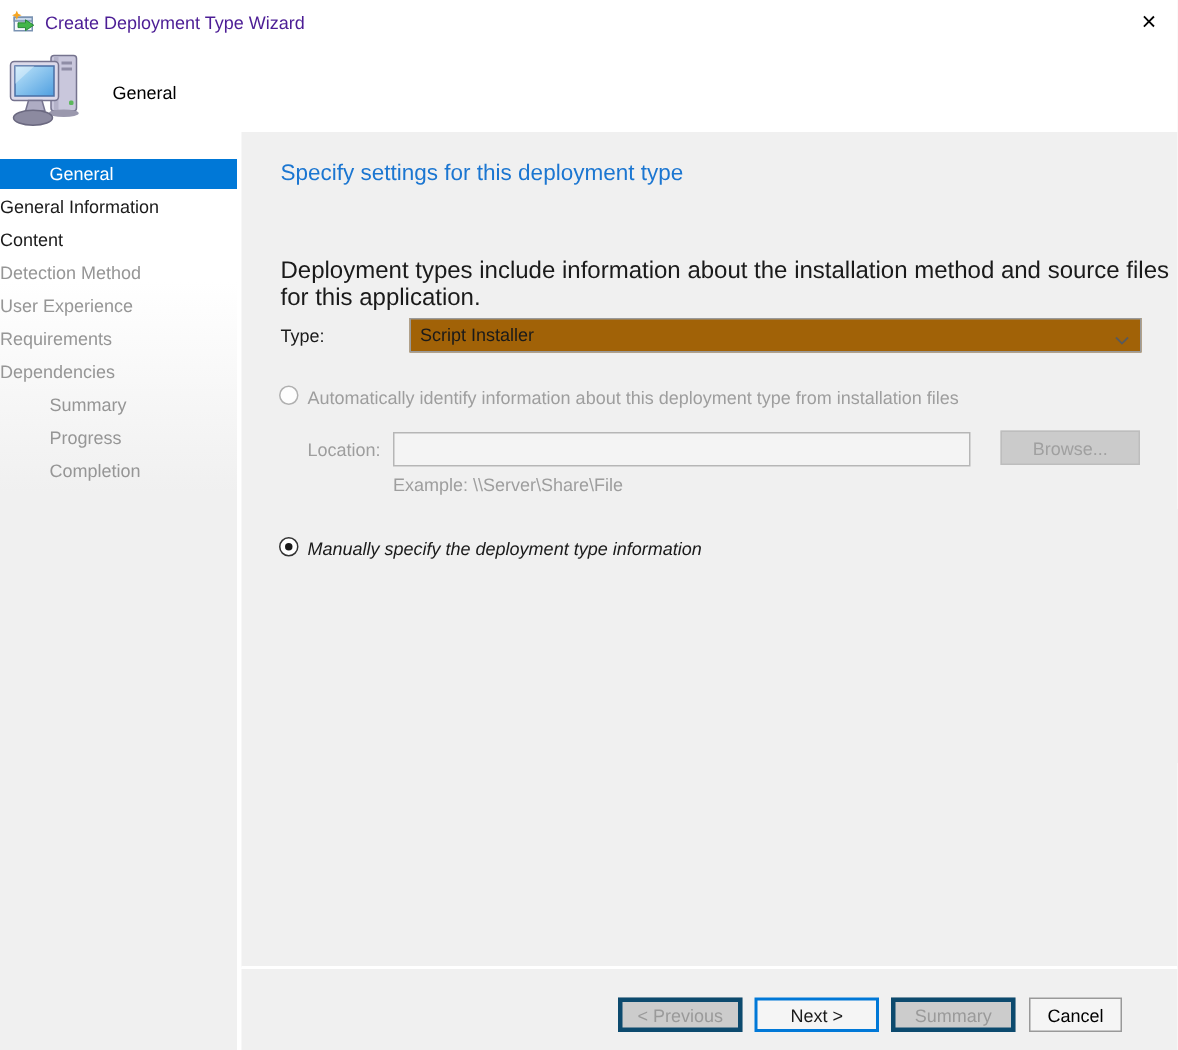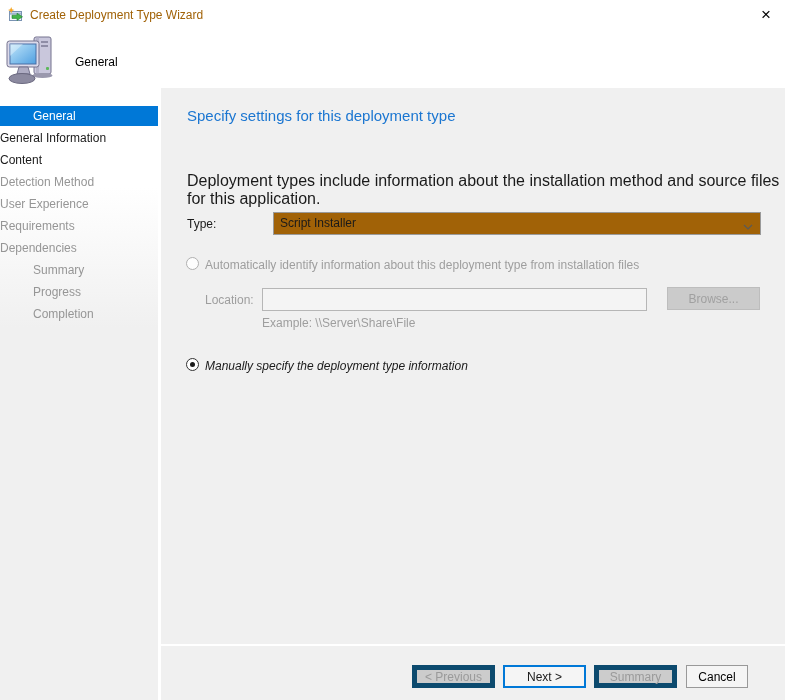--- a/index.html
+++ b/index.html
@@ -4,21 +4,21 @@
 <style>
   * { margin:0; padding:0; box-sizing:border-box; }
   html,body { width:785px; height:700px; overflow:hidden; }
   body {
     font-family:"Liberation Sans", sans-serif;
     font-size:12px; color:#1a1a1a; background:#ffffff; position:relative;
   }
   
   .titlebar { position:absolute; left:0; top:0; width:785px; height:30px; background:#fff; }
   .app-icon { position:absolute; left:8px; top:7px; width:16px; height:16px; }
-  .win-title { position:absolute; left:30px; top:0; line-height:30px; font-size:12px; color:#a16207; }
+  .win-title { position:absolute; left:30px; top:0; line-height:30px; font-size:12px; color:#4c1d95; }
   .close-btn {
     position:absolute; right:6px; top:2px; width:26px; height:26px;
     background:transparent; border:none; font-size:17px; line-height:26px;
     color:#000; cursor:pointer; text-align:center; font-family:"Liberation Sans", sans-serif;
   }
   
   .header { position:absolute; left:0; top:30px; width:785px; height:58px; background:#fff; }
   .pc-icon { position:absolute; left:6px; top:6px; width:54px; height:50px; }
   .header-title { position:absolute; left:75px; top:25px; font-size:12px; color:#000; }
   
@@ -70,21 +70,21 @@
   .example-text { position:absolute; left:262px; top:316px; font-size:12px; color:#9e9e9e; }
   .manual-radio { left:186px; top:358px; }
   .manual-label { position:absolute; left:205px; top:359px; font-size:12px; color:#1a1a1a;font-style:italic; }
   
   .hline  { position:absolute; left:161px; top:644px; width:624px; height:2px; background:#ffffff; }
   .footer { position:absolute; left:161px; top:646px; width:624px; height:54px; background:#f0f0f0; }
   .wiz-btn {
     position:absolute; top:665px; height:23px; font-size:12px;
     font-family:"Liberation Sans", sans-serif; text-align:center;
   }
-  .btn-disabled { background:#cccccc; border:5px solid #0c4a6e; color:#9a9a9a; }
+  .btn-disabled { background:#cccccc; border:3px solid #0c4a6e; color:#9a9a9a; }
   .btn-default  { background:#f5f5f5; border:2px solid #0078d7; color:#1a1a1a; cursor:pointer; }
   .btn-normal   { background:#f5f5f5; border:1px solid #999999; color:#000000; cursor:pointer; }
   .btn-prev    { left:412px; width:83px; }
   .btn-next    { left:503px; width:83px; }
   .btn-summary { left:594px; width:83px; }
   .btn-cancel  { left:686px; width:62px; }
 </style>
 </head>
 <body>
 

